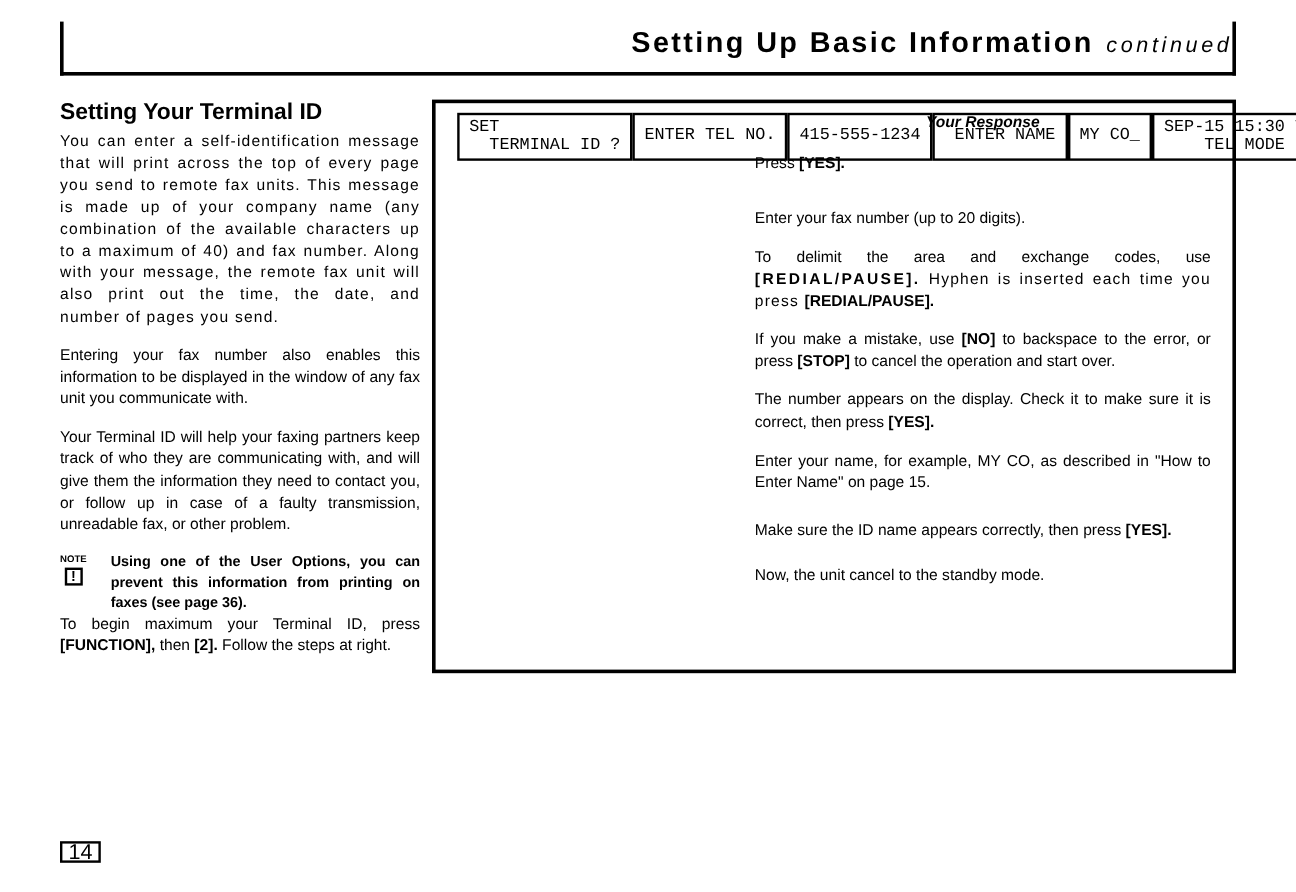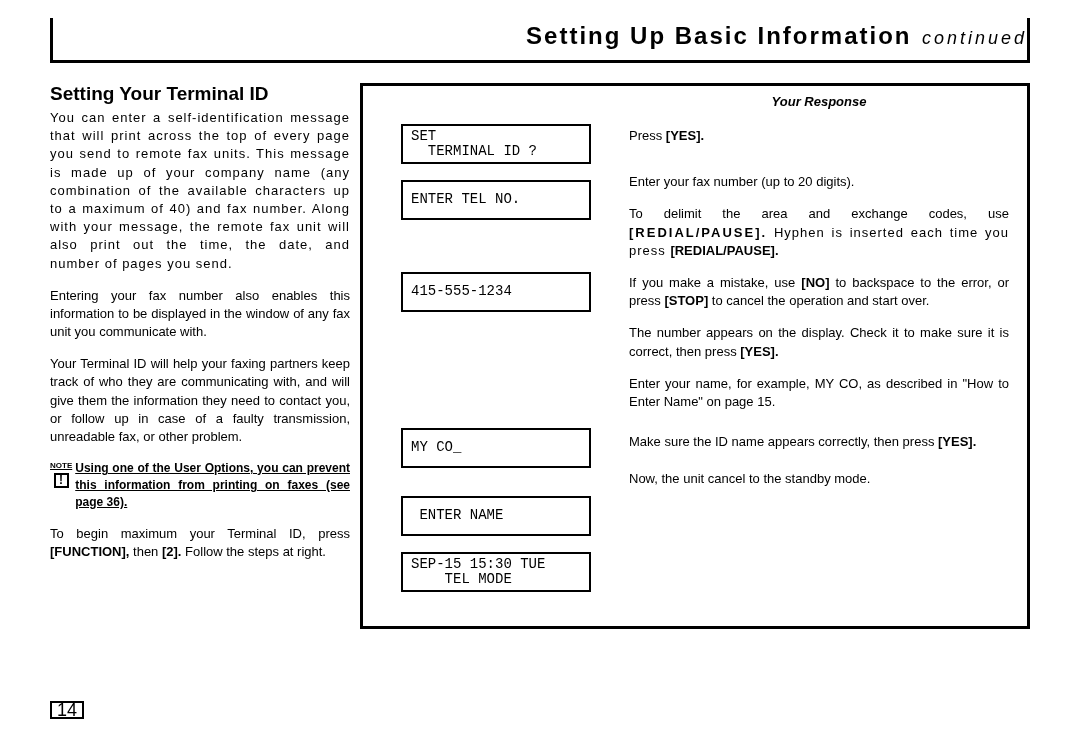--- a/index.html
+++ b/index.html
@@ -45,27 +45,25 @@
     margin-bottom: 4px;
   }
   .body-text {
     font-size: 13px;
     line-height: 1.4;
     text-align: justify;
     margin-bottom: 14px;
   }
   .note-block {
     display: flex;
-    gap: 3px;
+    gap: 20px;
     font-size: 12px;
     font-weight: bold;
     text-align: justify;
     line-height: 1.4;
-    margin-bottom: 14px;
-    text-decoration: underline;
   }
   .note-icon {
     flex: 0 0 auto;
     font-size: 8px;
     text-align:center;
   }
   .note-box {
     border: 2px solid #000;
     width: 15px;
     height: 15px;
@@ -79,21 +77,21 @@
   .right-box {
     flex: 1;
     border: 3px solid #000;
     padding: 8px 18px 18px 18px;
     display: flex;
     gap: 18px;
   }
   .displays-col {
     width: 230px;
     display: flex;
-    flex-direction: column;
+    flex-direction: row;
   }
   .response-col {
     flex: 1;
   }
   .resp-head {
     font-size: 13px;
     font-weight: bold;
     font-style: italic;
     text-align: center;
     margin-bottom: 18px;
@@ -161,22 +159,22 @@
   </div>
 
   <div class="right-box">
 
     <div class="displays-col">
       <div style="height:30px"></div>
       <div class="lcd"><span>SET</span><span>  TERMINAL ID ?</span></div>
       <div class="lcd"><span>ENTER TEL NO.</span></div>
       <div style="height:36px"></div>
       <div class="lcd" style="margin-bottom:116px"><span>415-555-1234</span></div>
+      <div class="lcd"><span> ENTER NAME</span></div>
       <div class="lcd" style="margin-bottom:28px"><span>MY CO_</span></div>
-      <div class="lcd"><span> ENTER NAME</span></div>
       <div class="lcd"><span>SEP-15 15:30 TUE</span><span>    TEL MODE</span></div>
     </div>
 
     <div class="response-col">
       <div class="resp-head">Your Response</div>
 
       <div class="resp-text" style="margin-bottom:28px">
         <span>Press </span><b>[YES].</b>
       </div>
 

